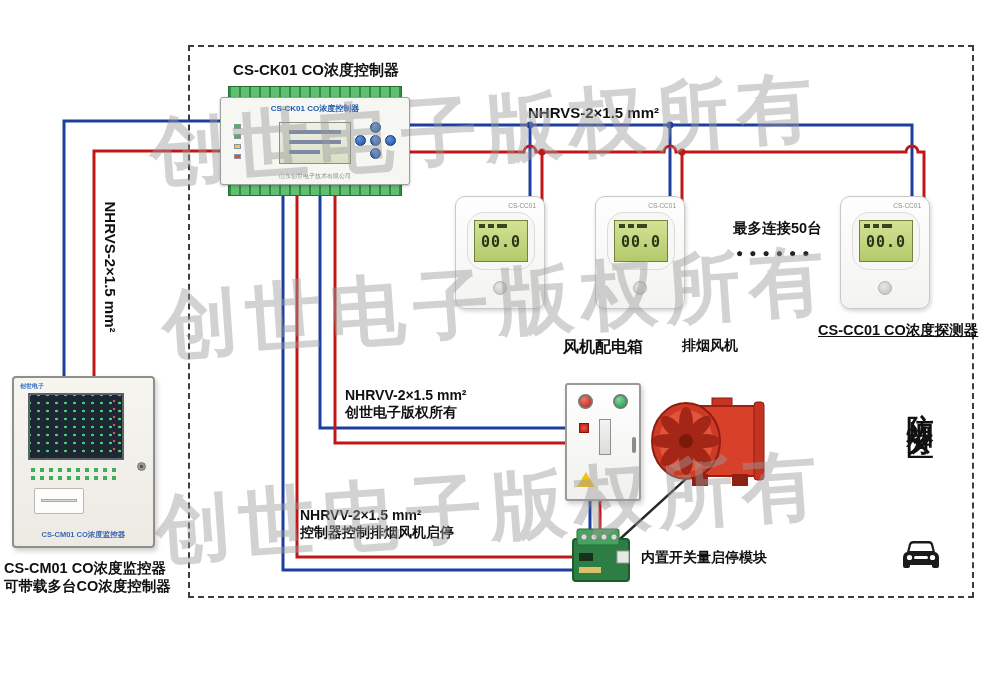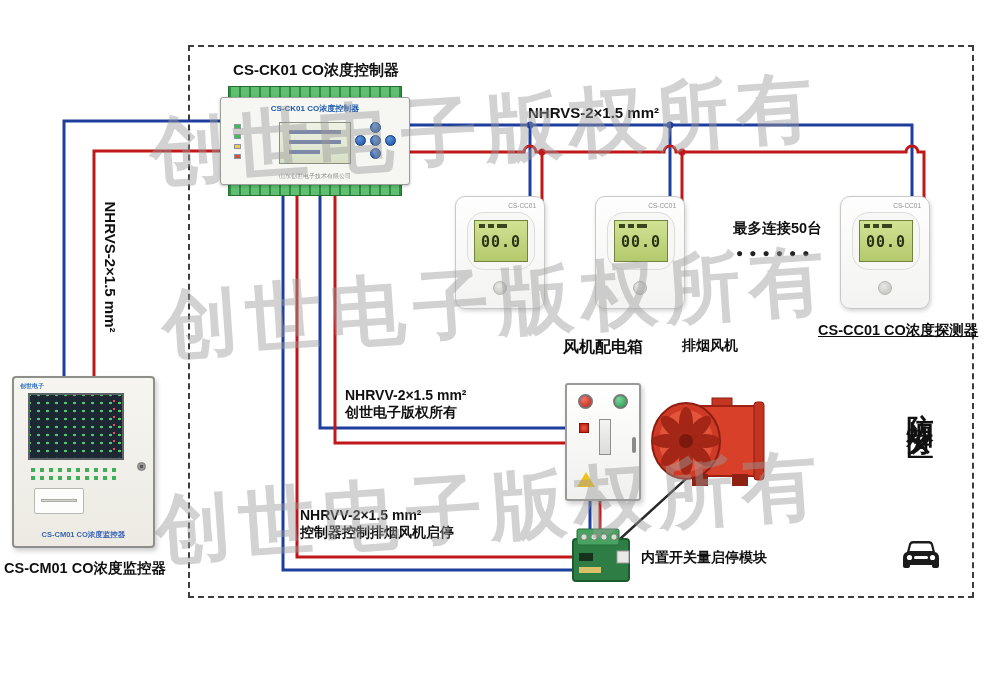--- a/index.html
+++ b/index.html
@@ -285,13 +285,14 @@
   <div>NHRVV-2×1.5 mm²</div>
   <div>控制器控制排烟风机启停</div>
 </div>
 
 <div class="lbl" style="left:641px;top:549px;font-size:14px;text-align:right;">内置开关量启停模块</div>
 
 <div class="zone">防烟分区</div>
 
 <div class="lbl" style="left:4px;top:559px;font-size:14.5px;line-height:18px;">
   <div>CS-CM01 CO浓度监控器</div>
+  <div>可带载多台CO浓度控制器</div>
 </div>
 
 </body></html>

